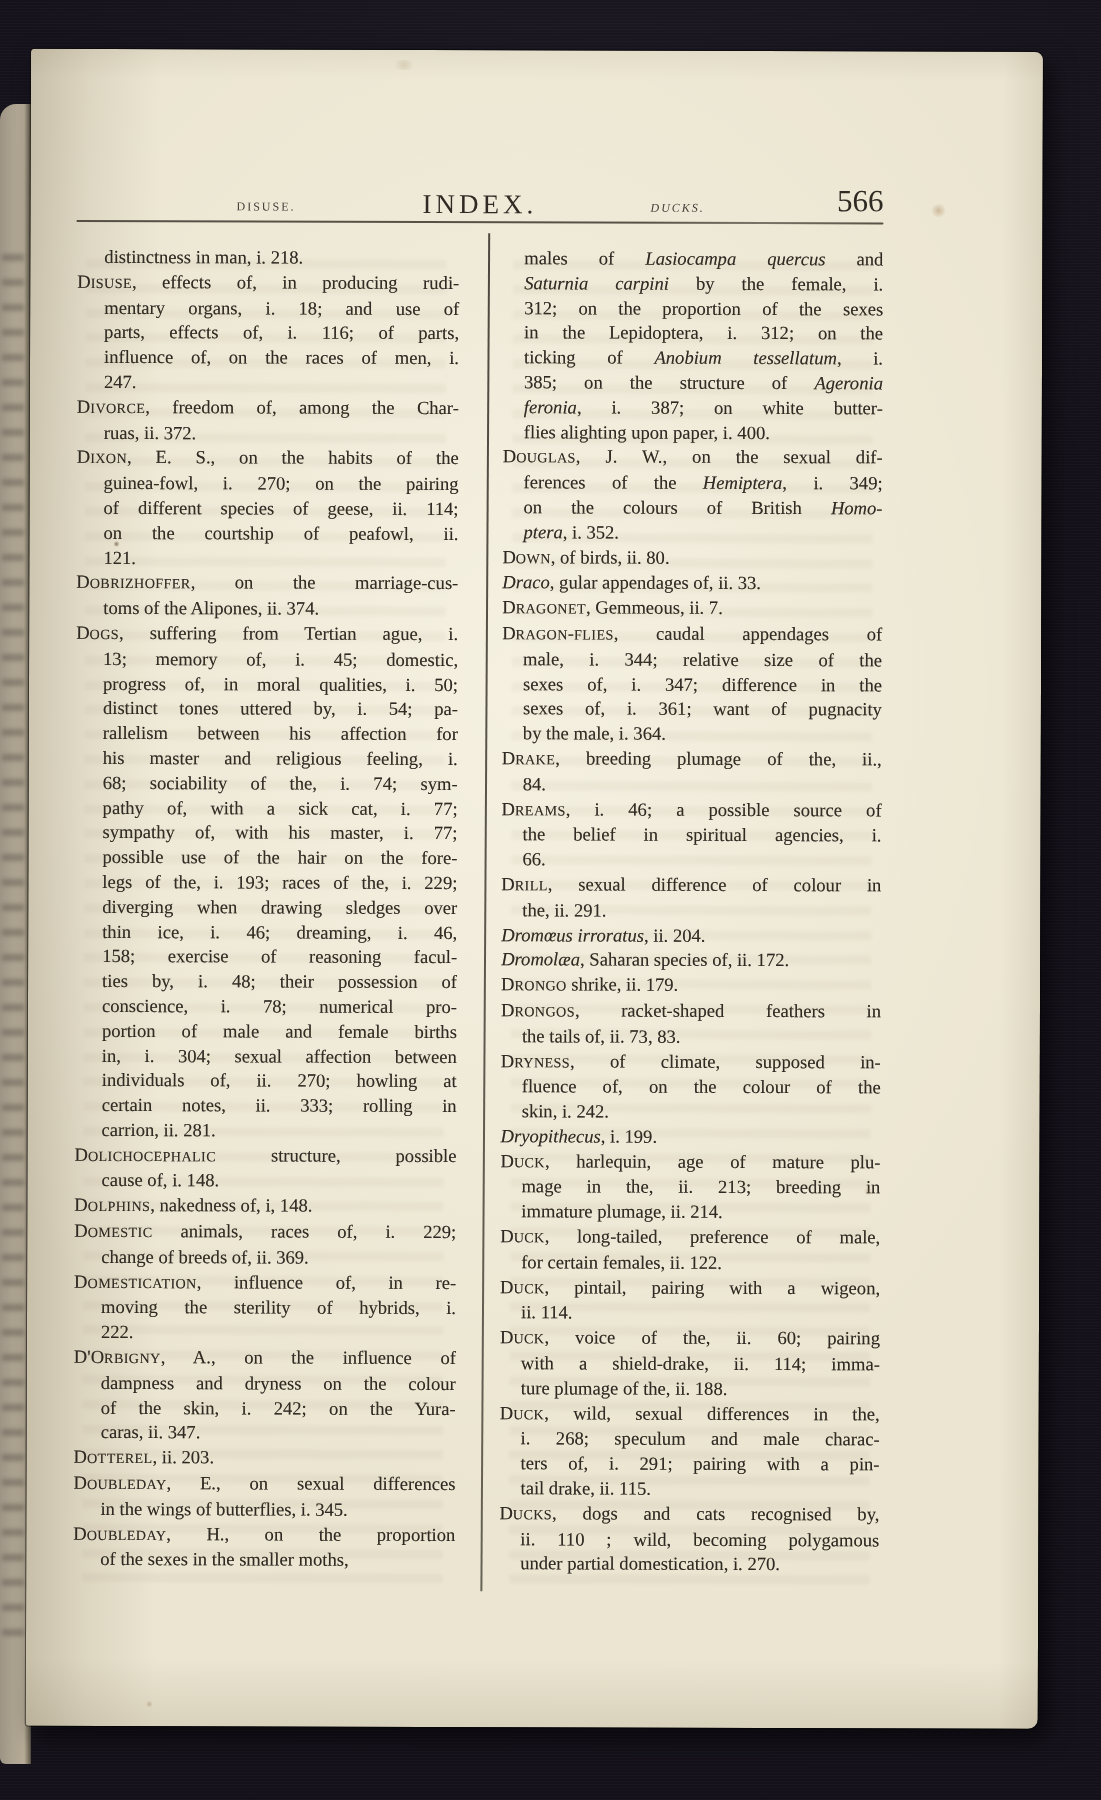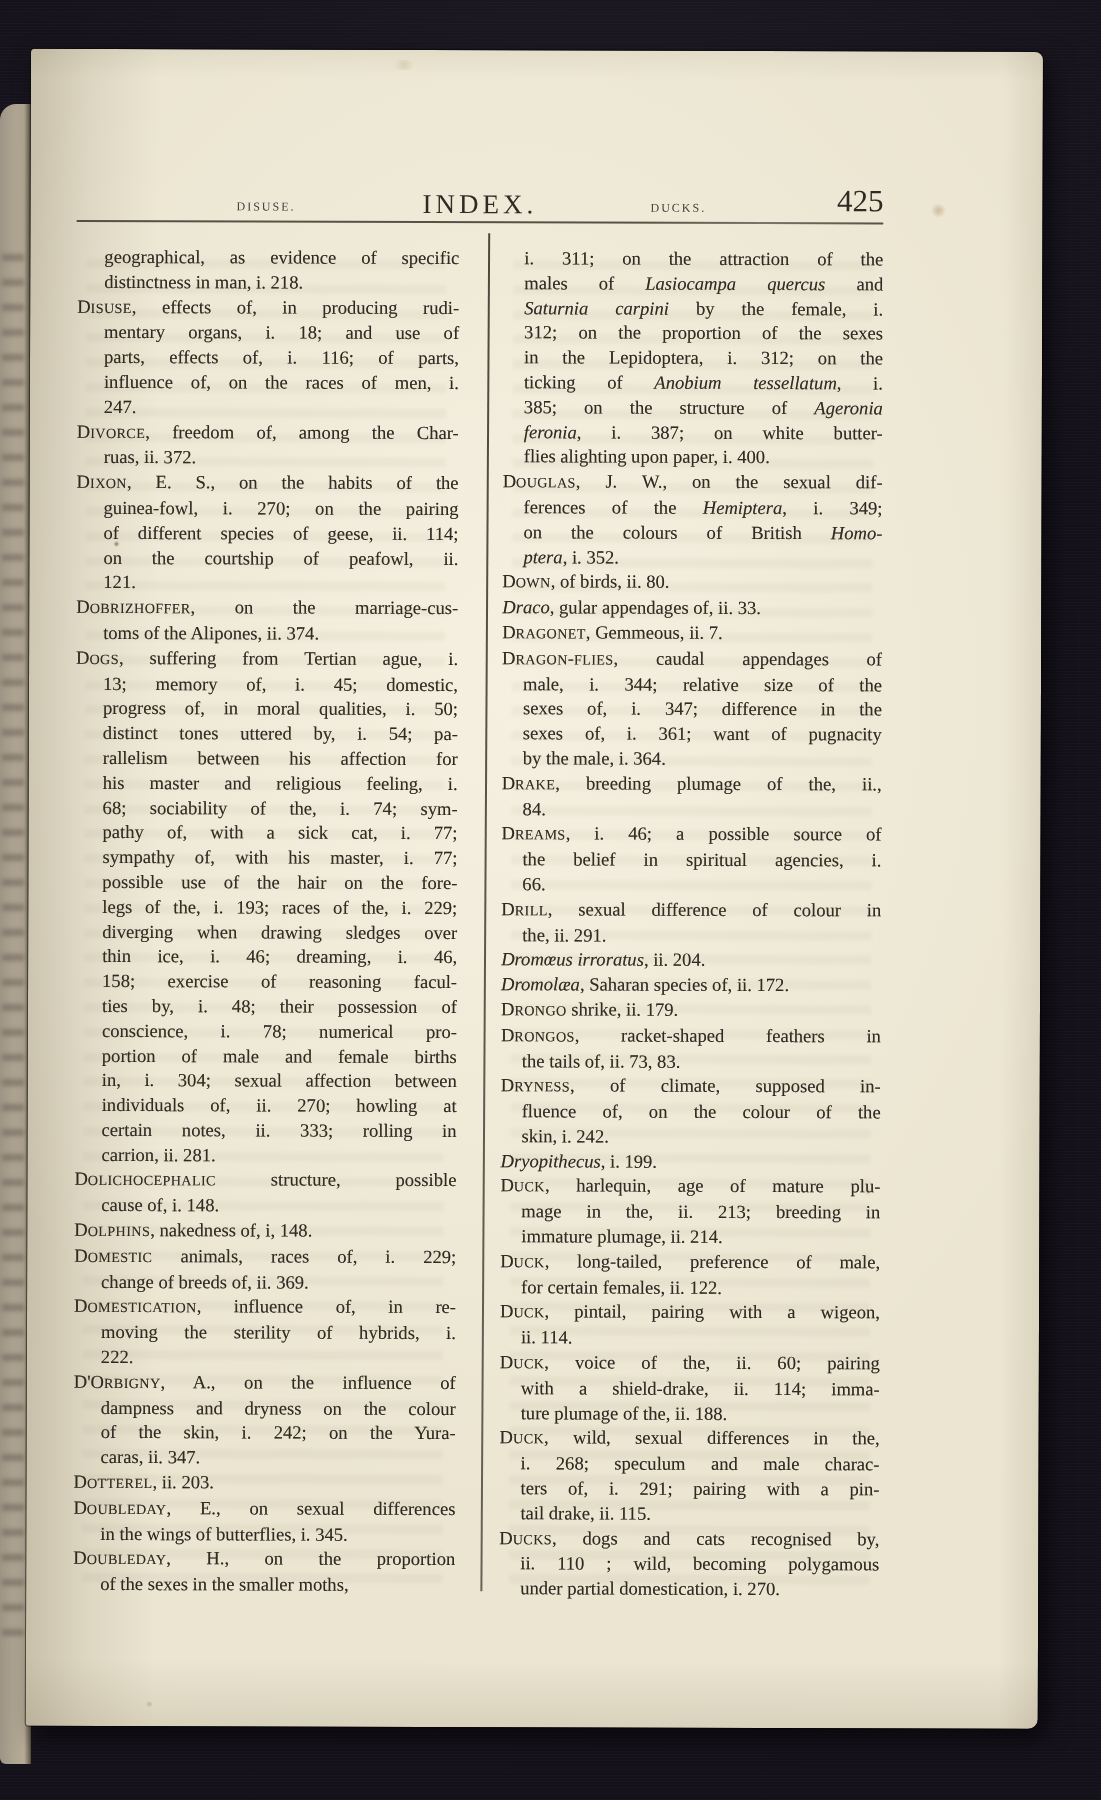--- a/index.html
+++ b/index.html
@@ -39,21 +39,21 @@
     border-radius:4px 8px 10px 3px;
     box-shadow:0 0 0 1px rgba(0,0,0,0.45), 8px 10px 24px rgba(0,0,0,0.55);
     transform:rotate(0.18deg); transform-origin:40% 0;
     color:var(--ink);
   }
   
   .runner{
     position:absolute; top:150px; font-size:12px; letter-spacing:2px;
     color:#45403a; white-space:nowrap;
   }
-  .runner.left{left:206px;} .runner.right{left:620px;}
+  .runner.left{left:206px;} .runner.right{left:620px;font-style:italic;}
   .index-title{
     position:absolute; top:139px; left:46px; width:807px; text-align:center;
     font-size:27px; letter-spacing:4px; color:#2f2a23; white-space:nowrap;
   }
   .page-number{
     position:absolute; top:132px; left:653px; width:200px; text-align:right;
     font-size:31px; color:#2f2a23;
   }
   .head-rule{
     position:absolute; left:46px; top:171px; width:807px; height:2px;
@@ -102,27 +102,26 @@
 <body>
 
 <div class="edge-stack">
   <div class="ghost-marks"></div>
 </div>
 
 <div class="page">
   <span class="runner left">DISUSE.</span>
   <span class="index-title">INDEX.</span>
   <span class="runner right">DUCKS.</span>
-  <span class="page-number">425</span>
+  <span class="page-number">566</span>
 
   <div class="head-rule"></div>
   <div class="col-divider"></div>
 
   <div class="column left">
-      <div class="line ind just">geographical, as evidence of specific</div>
       <div class="line ind">distinctness in man, i. 218.</div>
       <div class="line just">D<span class="scsm">ISUSE</span>, effects of, in producing rudi-</div>
       <div class="line ind just">mentary organs, i. 18; and use of</div>
       <div class="line ind just">parts, effects of, i. 116; of parts,</div>
       <div class="line ind just">influence of, on the races of men, i.</div>
       <div class="line ind">247.</div>
       <div class="line just">D<span class="scsm">IVORCE</span>, freedom of, among the Char-</div>
       <div class="line ind">ruas, ii. 372.</div>
       <div class="line just">D<span class="scsm">IXON</span>, E. S., on the habits of the</div>
       <div class="line ind just">guinea-fowl, i. 270; on the pairing</div>
@@ -164,21 +163,20 @@
       <div class="line ind just">dampness and dryness on the colour</div>
       <div class="line ind just">of the skin, i. 242; on the Yura-</div>
       <div class="line ind">caras, ii. 347.</div>
       <div class="line">D<span class="scsm">OTTEREL</span>, ii. 203.</div>
       <div class="line just">D<span class="scsm">OUBLEDAY</span>, E., on sexual differences</div>
       <div class="line ind">in the wings of butterflies, i. 345.</div>
       <div class="line just">D<span class="scsm">OUBLEDAY</span>, H., on the proportion</div>
       <div class="line ind">of the sexes in the smaller moths,</div>
     </div>
   <div class="column right">
-      <div class="line ind just">i. 311; on the attraction of the</div>
       <div class="line ind just">males of <span class="it">Lasiocampa quercus</span> and</div>
       <div class="line ind just"><span class="it">Saturnia carpini</span> by the female, i.</div>
       <div class="line ind just">312; on the proportion of the sexes</div>
       <div class="line ind just">in the Lepidoptera, i. 312; on the</div>
       <div class="line ind just">ticking of <span class="it">Anobium tessellatum</span>, i.</div>
       <div class="line ind just">385; on the structure of <span class="it">Ageronia</span></div>
       <div class="line ind just"><span class="it">feronia</span>, i. 387; on white butter-</div>
       <div class="line ind">flies alighting upon paper, i. 400.</div>
       <div class="line just">D<span class="scsm">OUGLAS</span>, J. W., on the sexual dif-</div>
       <div class="line ind just">ferences of the <span class="it">Hemiptera</span>, i. 349;</div>

